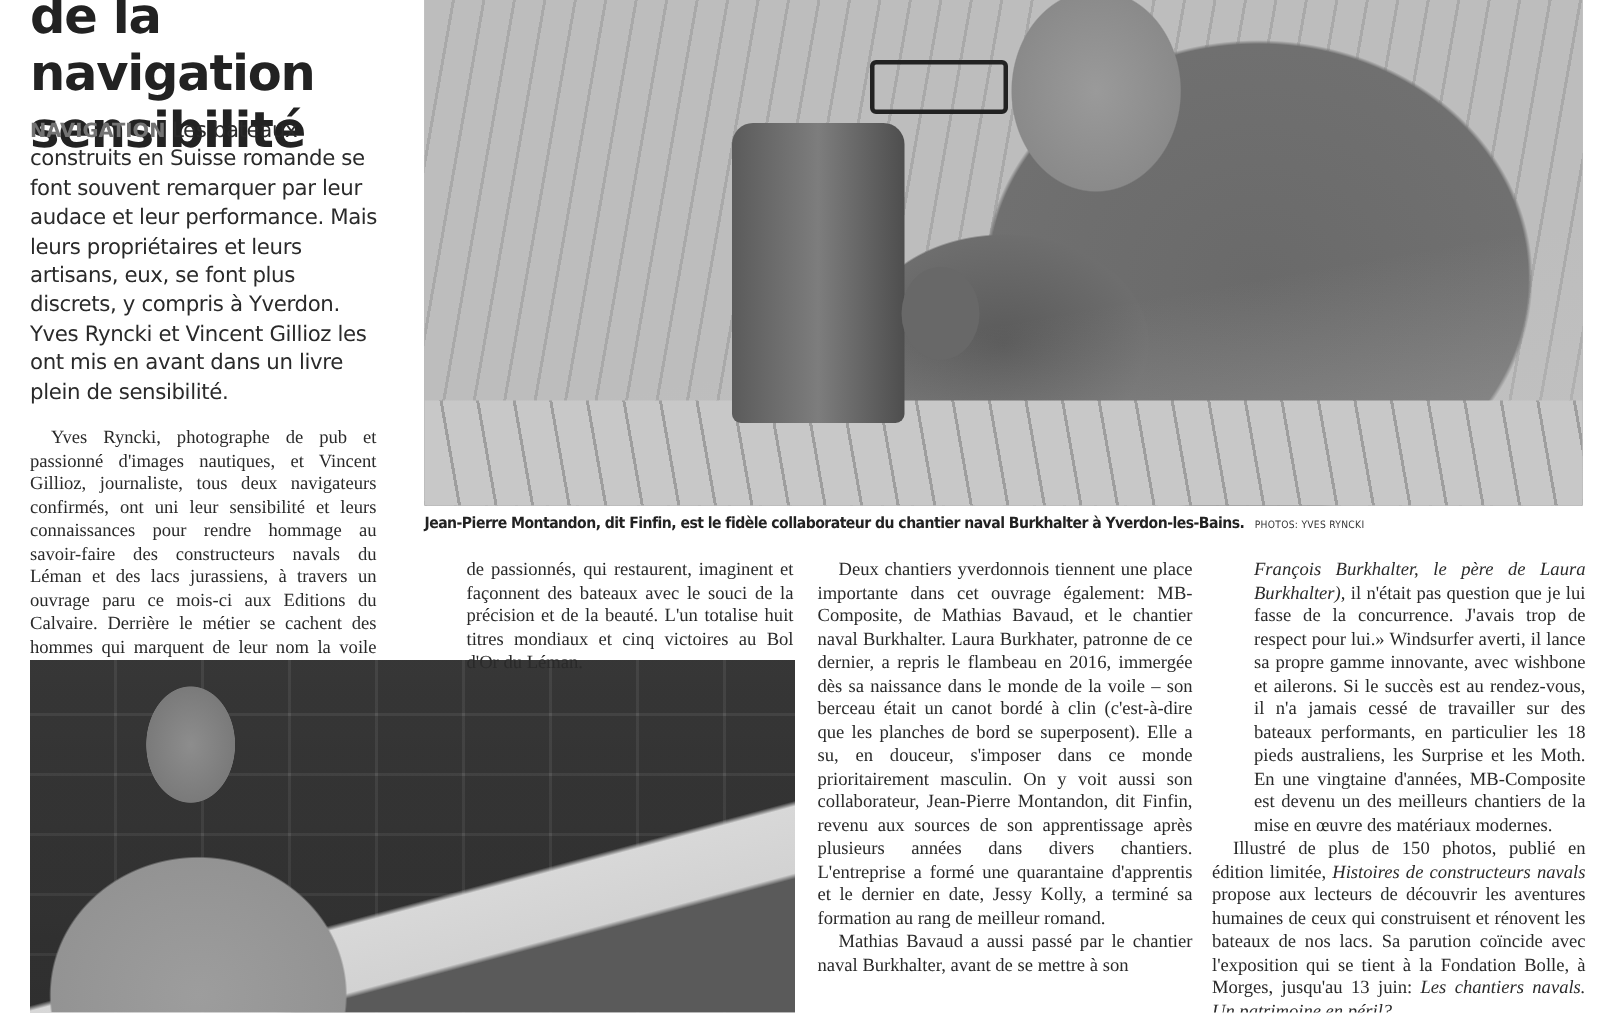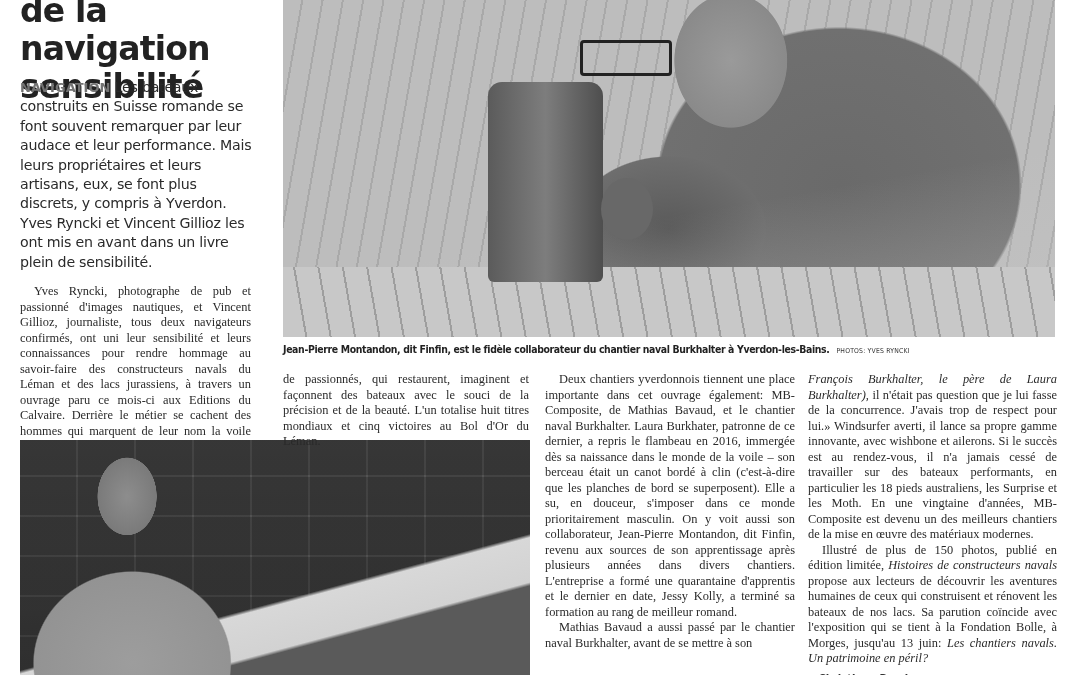--- a/index.html
+++ b/index.html
@@ -23,21 +23,21 @@
   }
   .kicker {
     color:#737373; font-weight:bold; font-size:13px; letter-spacing:0px;
   }
   .body-col {
     font-family:"Liberation Serif", "DejaVu Serif", serif;
     font-size:12.4px; line-height:15.5px; color:#2a2a2a;
     text-align:justify; hyphens:auto;
   }
   .body-col p { margin:0; text-indent:14px; }
-  .body-col p.noindent { text-indent:0; }
+  .body-col p.noindent { text-indent:0;margin-left:28px; }
   .col1 { left:20px; top:284px; width:231px; }
   .col2 { left:283px; top:372px; width:246px; }
   .col3 { left:545px; top:372px; width:250px; }
   .col4 { left:808px; top:372px; width:249px; }
   .byline {
     font-family:"DejaVu Sans", "Liberation Sans", sans-serif;
     font-size:10px; font-weight:bold; color:#333; margin-top:4px; text-indent:0;
   }
   .byline .dot { color:#1a78c2; margin-right:4px; }
   

